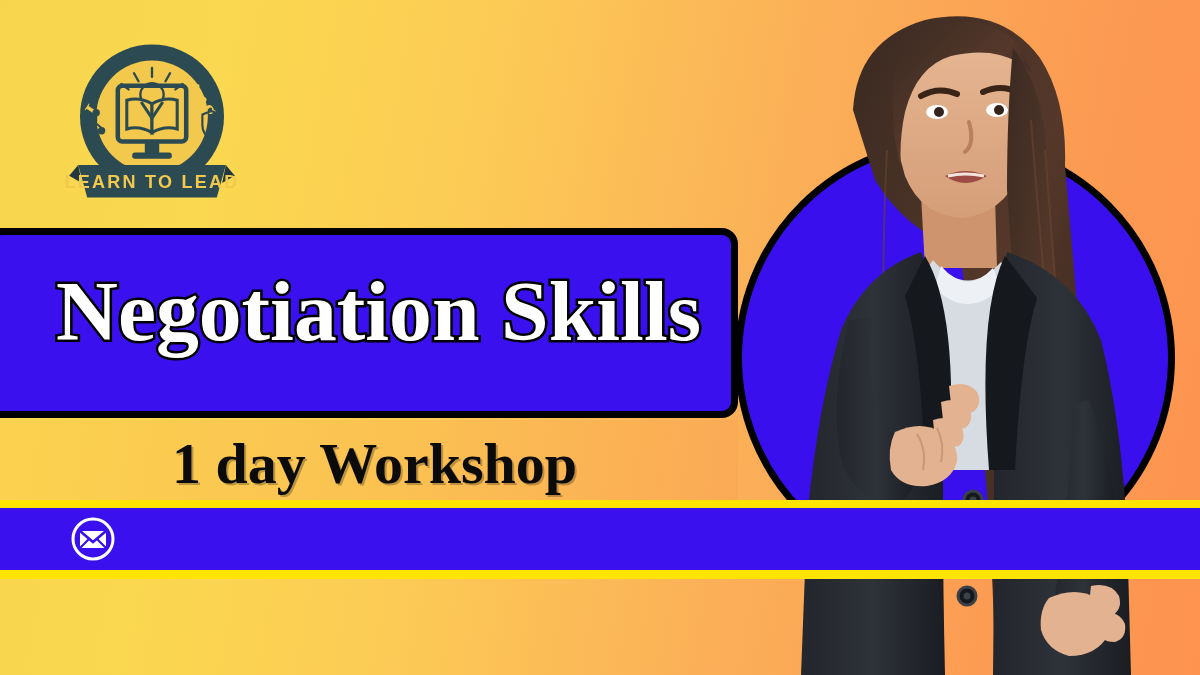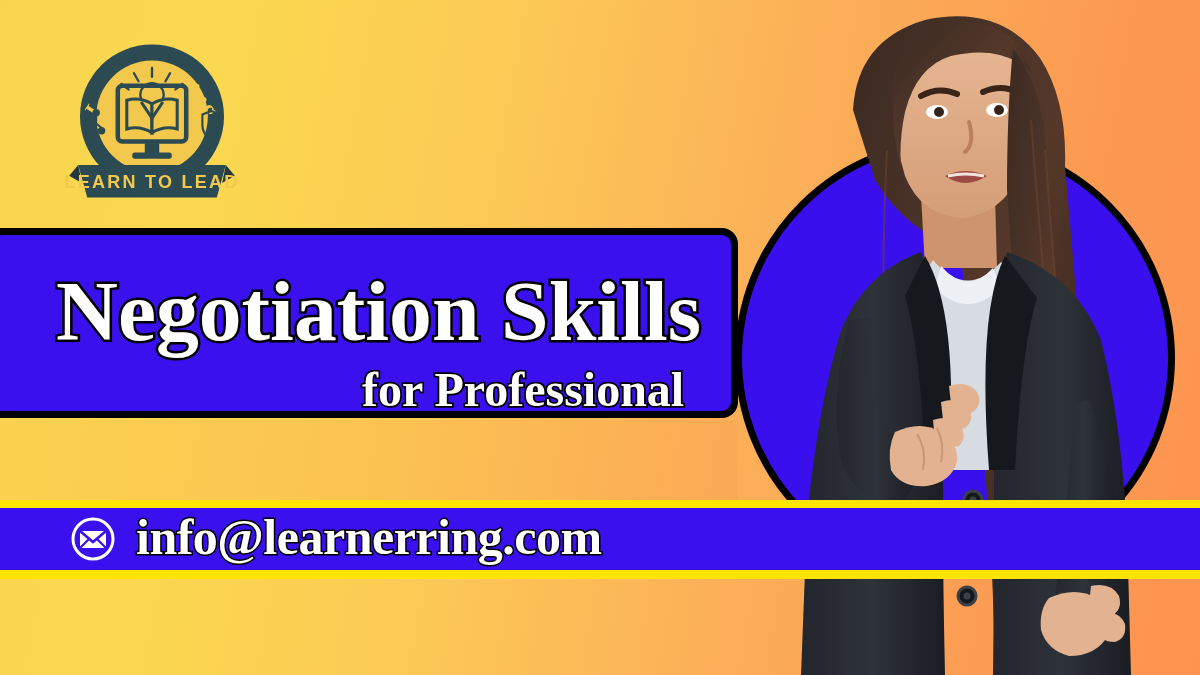--- a/index.html
+++ b/index.html
@@ -321,31 +321,30 @@
                    Q352 656 324 656 Q302 650 296 630 Q294 610 304 598 Z"></path>
           <path d="M346 586 Q366 582 374 596 Q378 610 366 616 Q350 618 344 604 Z"></path>
           <path d="M354 612 Q374 610 380 624 Q382 638 370 642 Q354 642 350 628 Z"></path>
         </g>
       </g>
     </svg>
   </div>
 
   <div id="title-banner"></div>
   <div id="headline">Negotiation Skills</div>
-  <div id="subhead">for Professional</div>
 
   <div id="workshop-band"></div>
+  <div id="workshop-text">1 day Workshop</div>
 
   <div id="email-stripe-top"></div>
   <div id="email-bar"></div>
   <div id="envelope-icon">
     <svg viewBox="0 0 46 46" xmlns="http://www.w3.org/2000/svg">
       <circle cx="23" cy="23" r="20" fill="none" stroke="#FFFFFF" stroke-width="3"></circle>
       <rect x="10" y="15" width="26" height="17" fill="#FFFFFF"></rect>
       <path d="M10 15 L23 26 L36 15" fill="none" stroke="#3A11EE" stroke-width="2.6"></path>
       <path d="M10 32 L19 23 M36 32 L27 23" fill="none" stroke="#3A11EE" stroke-width="2.2"></path>
     </svg>
   </div>
-  <div id="email-text">info@learnerring.com</div>
 
   <div id="email-stripe-bottom"></div>
 
 </div>
 
 </body></html>

